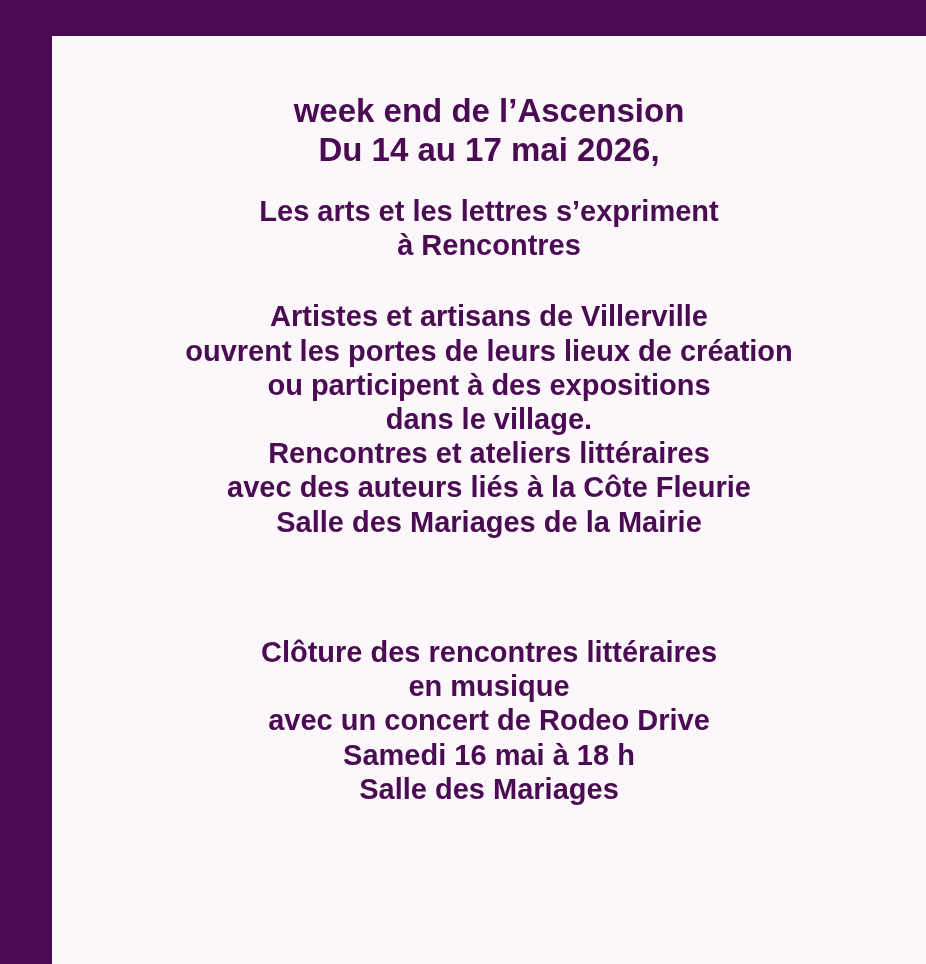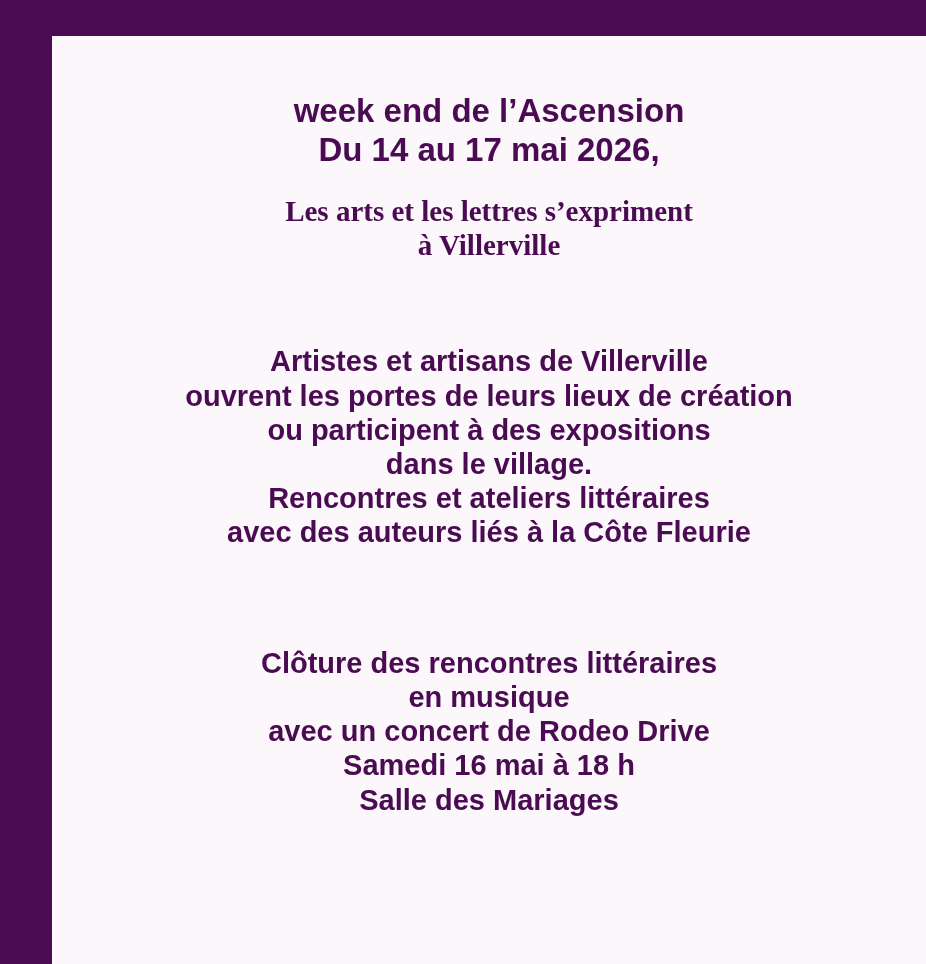--- a/index.html
+++ b/index.html
@@ -40,25 +40,24 @@
     display: block;
     white-space: nowrap;
   }
   .block-title {
     font-size: 33px;
     margin-top: 26px;
   }
   .block-subtitle {
     font-size: 29px;
     margin-top: 24px;
-    font-family: Liberation Serif, serif;
   }
   .block-artists {
     font-size: 29px;
-    margin-top: 82px;
+    margin-top: 37px;
   }
   .block-rencontres {
     font-size: 29px;
   }
   .block-cloture {
     font-size: 29px;
     margin-top: 96px;
   }
 </style>
 </head>
@@ -67,33 +66,34 @@
 <div class="poster">
   <div class="inner-panel">
 
     <div class="block block-title">
       <span class="line">week end de l’Ascension</span>
       <span class="line">Du 14 au 17 mai 2026,</span>
     </div>
 
     <div class="block block-subtitle">
       <span class="line">Les arts et les lettres s’expriment</span>
-      <span class="line">à Villerville</span>
+      <span class="line">à Rencontres</span>
     </div>
 
     <div class="block block-artists">
       <span class="line">Artistes et artisans de Villerville</span>
       <span class="line">ouvrent les portes de leurs lieux de création</span>
       <span class="line">ou participent à des expositions</span>
       <span class="line">dans le village.</span>
     </div>
 
     <div class="block block-rencontres">
       <span class="line">Rencontres et ateliers littéraires</span>
       <span class="line">avec des auteurs liés à la Côte Fleurie</span>
+      <span class="line">Salle des Mariages de la Mairie</span>
     </div>
 
     <div class="block block-cloture">
       <span class="line">Clôture des rencontres littéraires</span>
       <span class="line">en musique</span>
       <span class="line">avec un concert de Rodeo Drive</span>
       <span class="line">Samedi 16 mai à 18 h</span>
       <span class="line">Salle des Mariages</span>
     </div>
 

